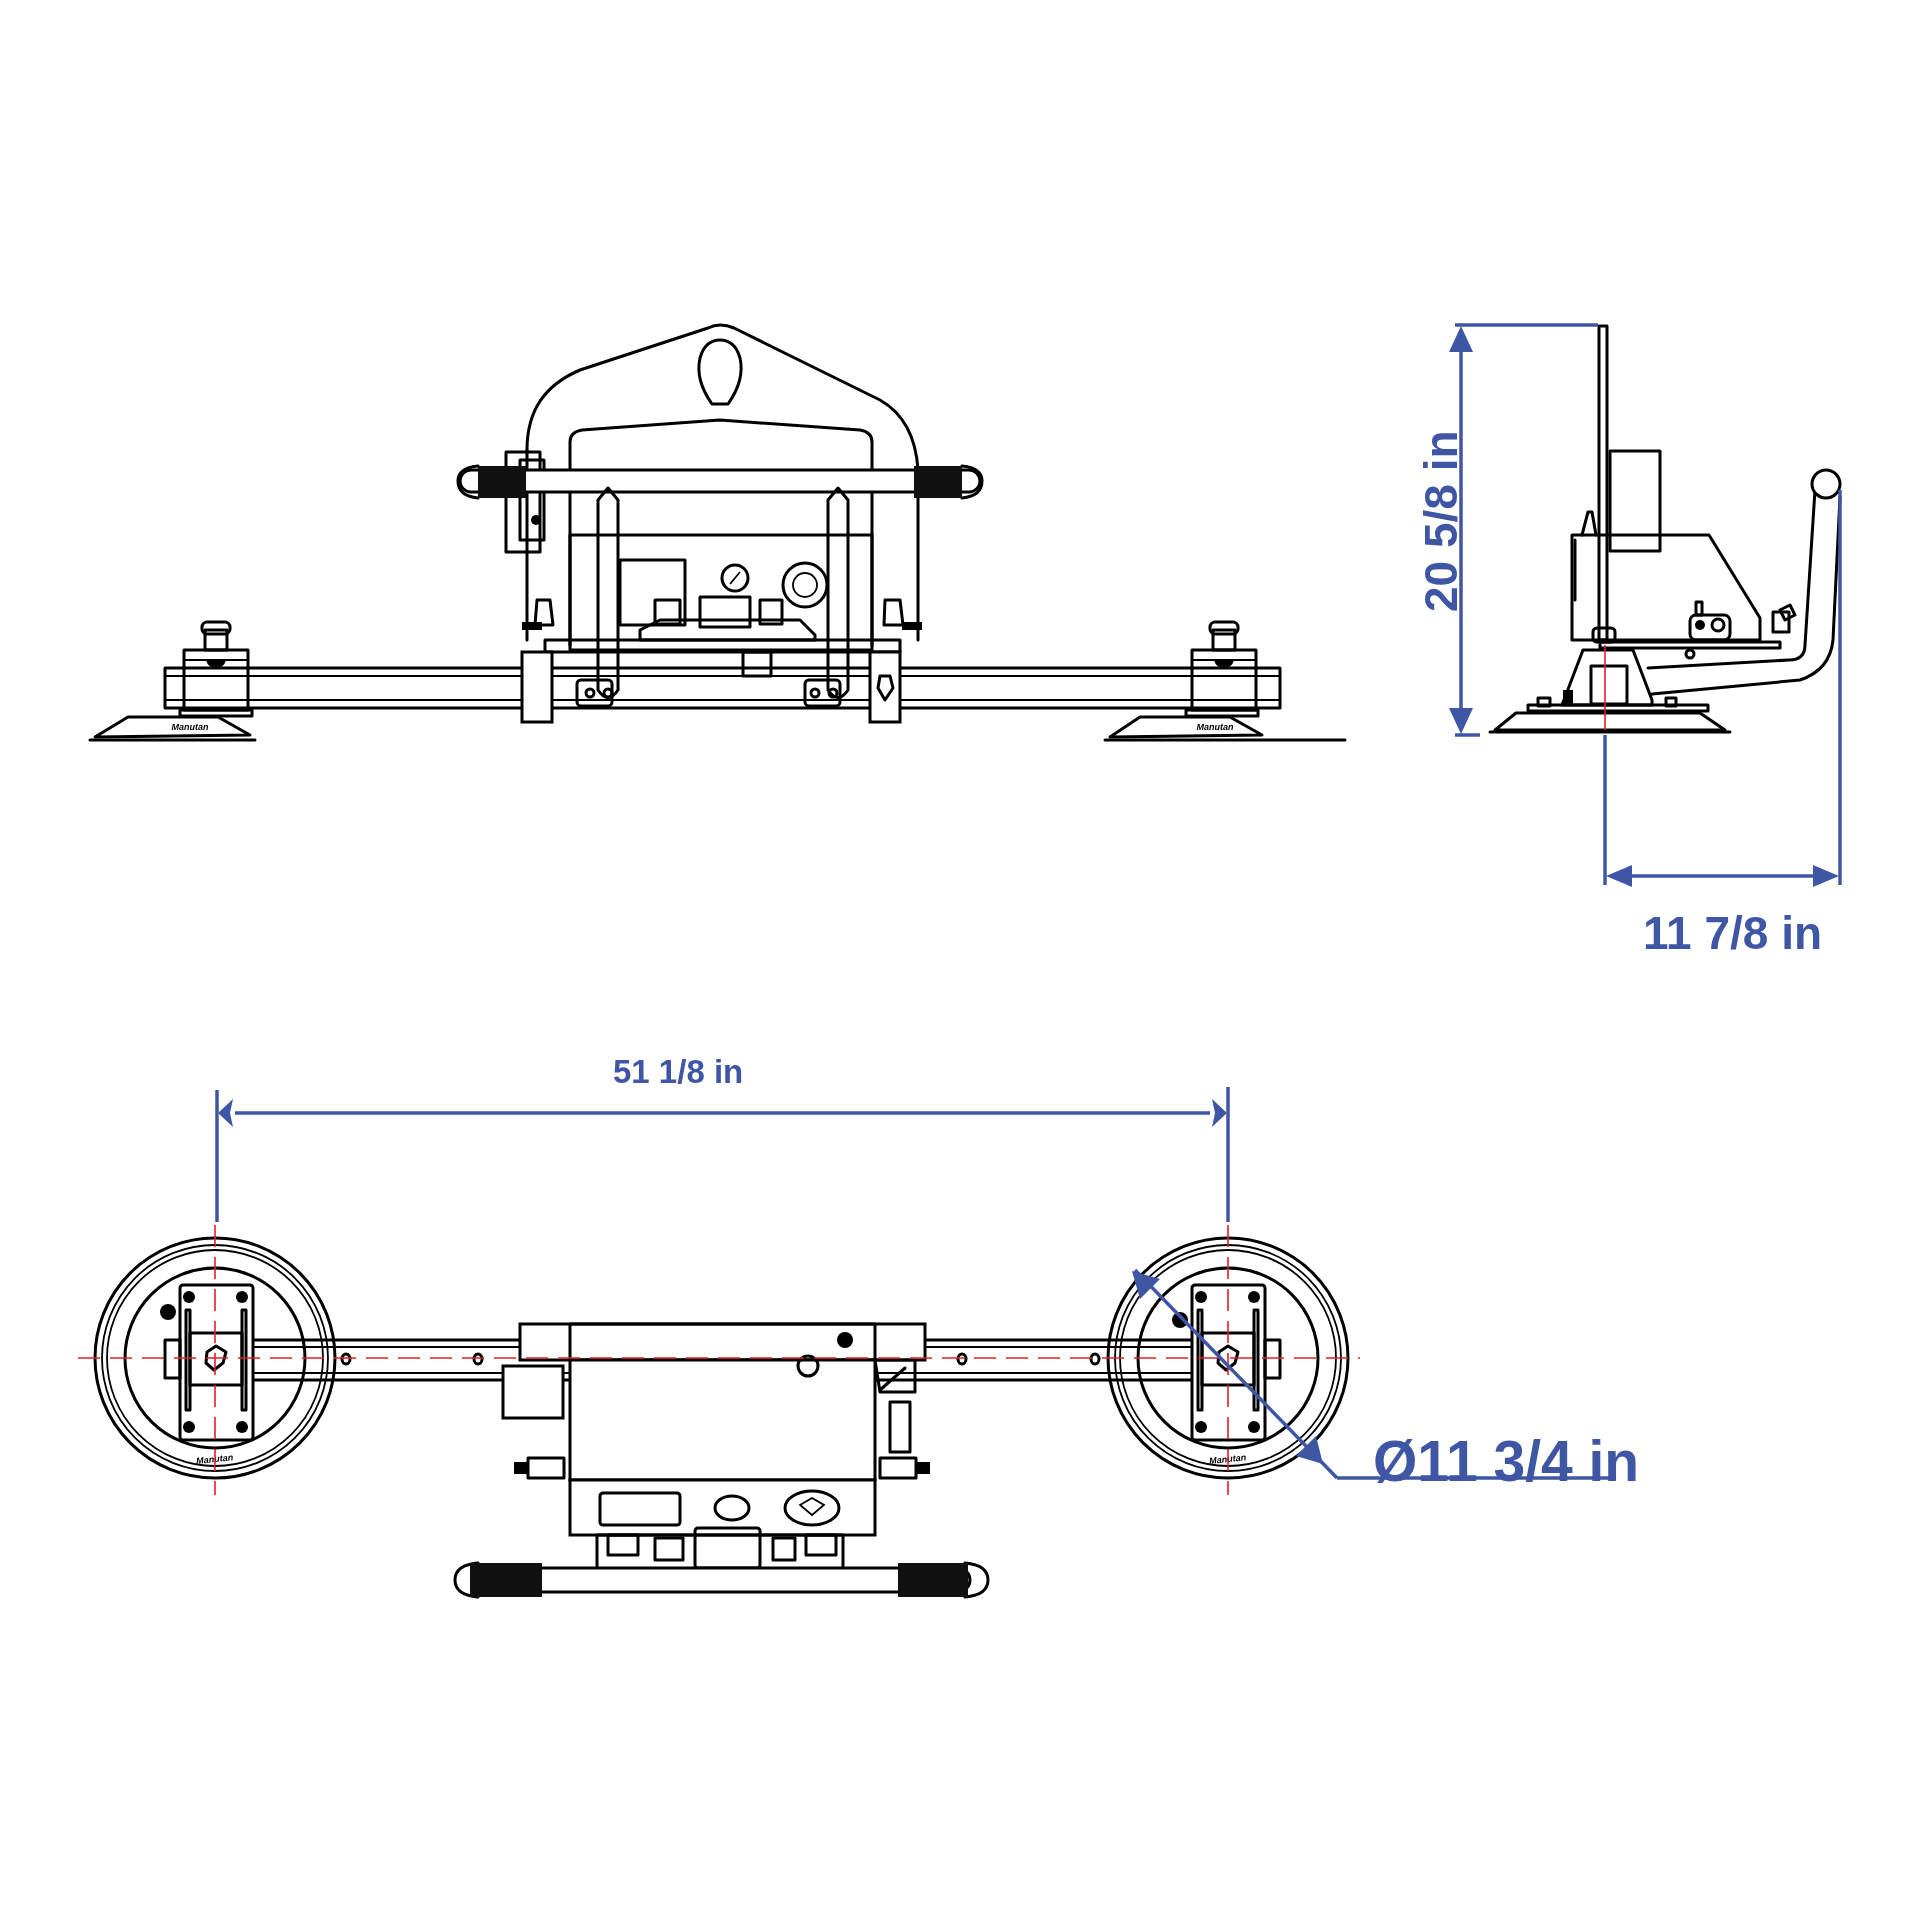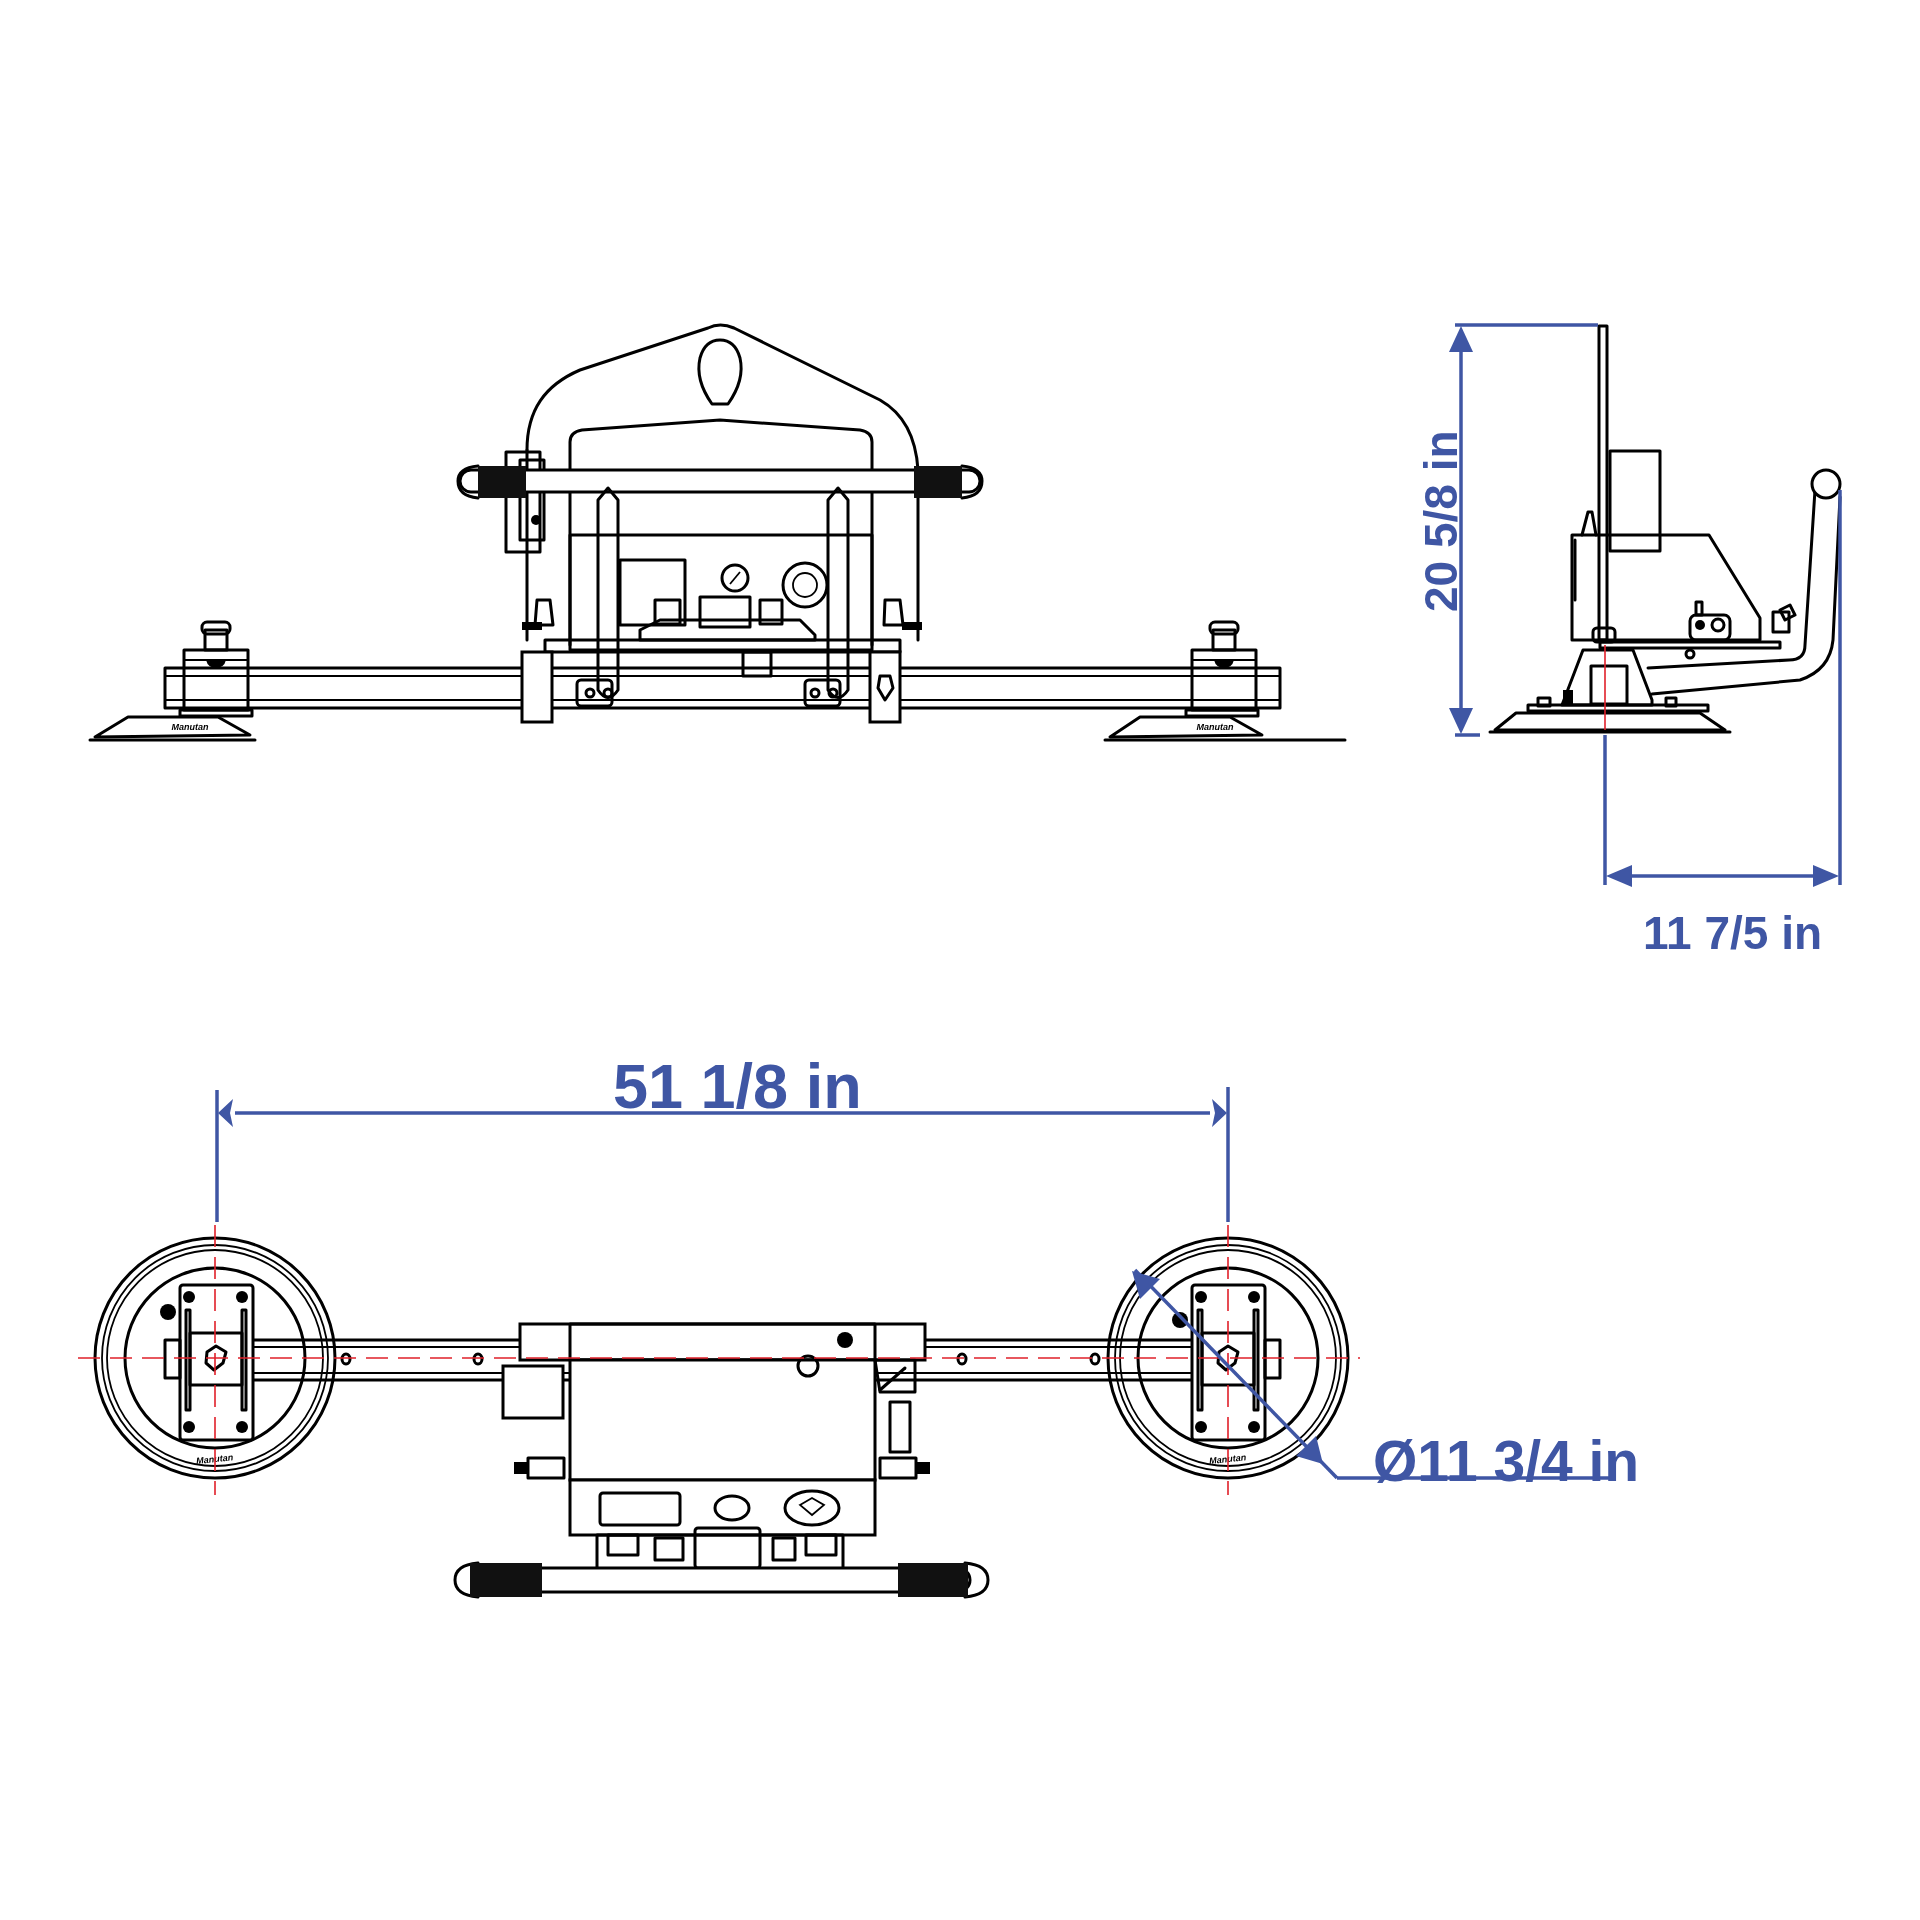--- a/index.html
+++ b/index.html
@@ -269,15 +269,15 @@
 
   <g>
     <line class="dim" x1="1135" y1="1270" x2="1337" y2="1478"></line>
     <line class="dim" x1="1337" y1="1478" x2="1610" y2="1478"></line>
     <path class="dim-fill" d="M1132 1271 L1160 1279 L1140 1299 Z"></path>
     <path class="dim-fill" d="M1323 1464 L1296 1456 L1316 1436 Z"></path>
   </g>
 </svg>
 
 <div class="dim-label rot" style="left:1418px; top:612px; font-size:46px;">20 5/8 in</div>
-<div class="dim-label" style="left:1643px; top:910px; font-size:46px;">11 7/5 in</div>
-<div class="dim-label" style="left:613px; top:1055px; font-size:63px;">51 1/8 in</div>
+<div class="dim-label" style="left:1643px; top:910px; font-size:46px;">11 7/8 in</div>
+<div class="dim-label" style="left:613px; top:1055px; font-size:33px;">51 1/8 in</div>
 <div class="dim-label" style="left:1373px; top:1433px; font-size:57px;">Ø11 3/4 in</div>
 
 </body></html>

